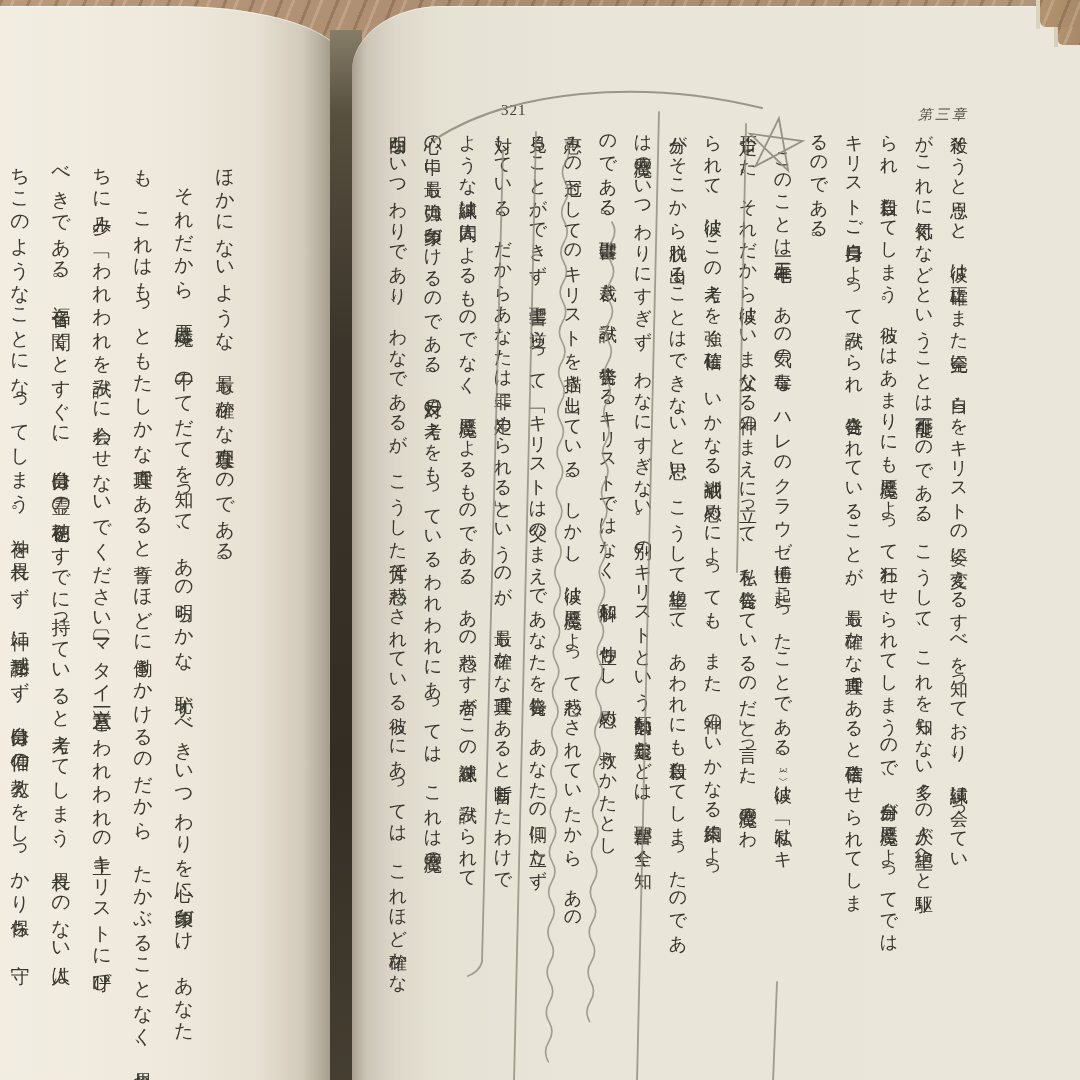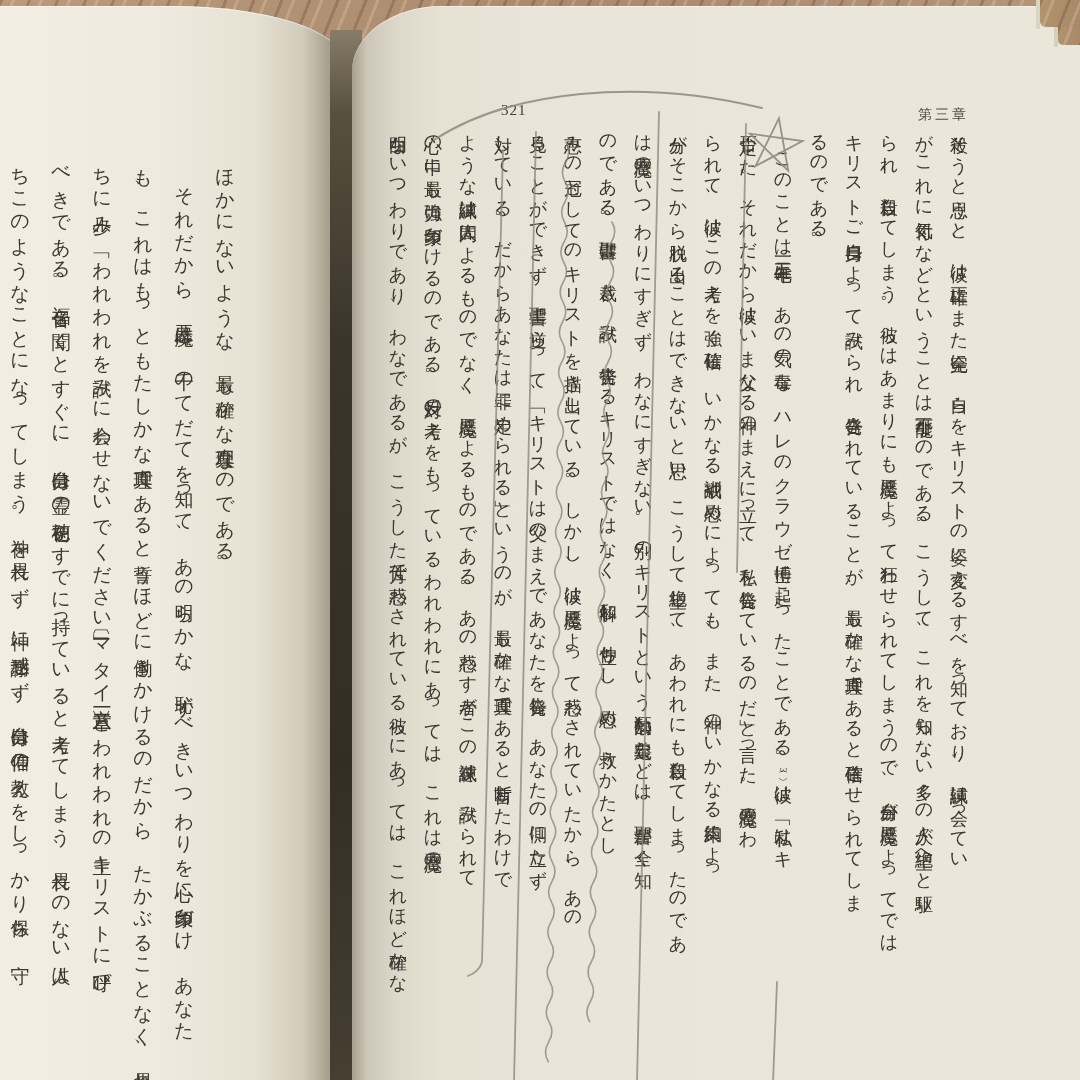--- a/index.html
+++ b/index.html
@@ -41,21 +41,21 @@
         rgba(92,62,38,.28) 0 3px, rgba(92,62,38,0) 3px 11px,
         rgba(255,236,210,.20) 11px 14px, rgba(255,236,210,0) 14px 26px),
       linear-gradient(100deg,#b3946f 0%,#a78868 100%);}
   .step.s1{left:1040px;top:0;width:40px;height:27px;border-bottom-left-radius:6px;}
   .step.s2{left:1058px;top:27px;width:22px;height:18px;border-bottom-left-radius:5px;}
   .step-edge1{position:absolute;left:1036px;top:0;width:4px;height:29px;background:#d9d3c2;}
   .step-edge2{position:absolute;left:1054px;top:27px;width:4px;height:20px;background:#d5cfbe;}
 
   .running-head{
     position:absolute;left:566px;top:100px;
-    font-size:14px;letter-spacing:3px;color:#4c4940;
+    font-size:14px;letter-spacing:3px;color:#4c4940;font-style:italic;
   }
   .pagenum{
     position:absolute;left:149px;top:96px;
     font-size:15px;letter-spacing:1px;color:#3f3c35;
     font-family:"Liberation Serif","DejaVu Serif",serif;
   }
   .vtext{
     position:absolute;
     writing-mode:vertical-rl;
     color:#39362f;

